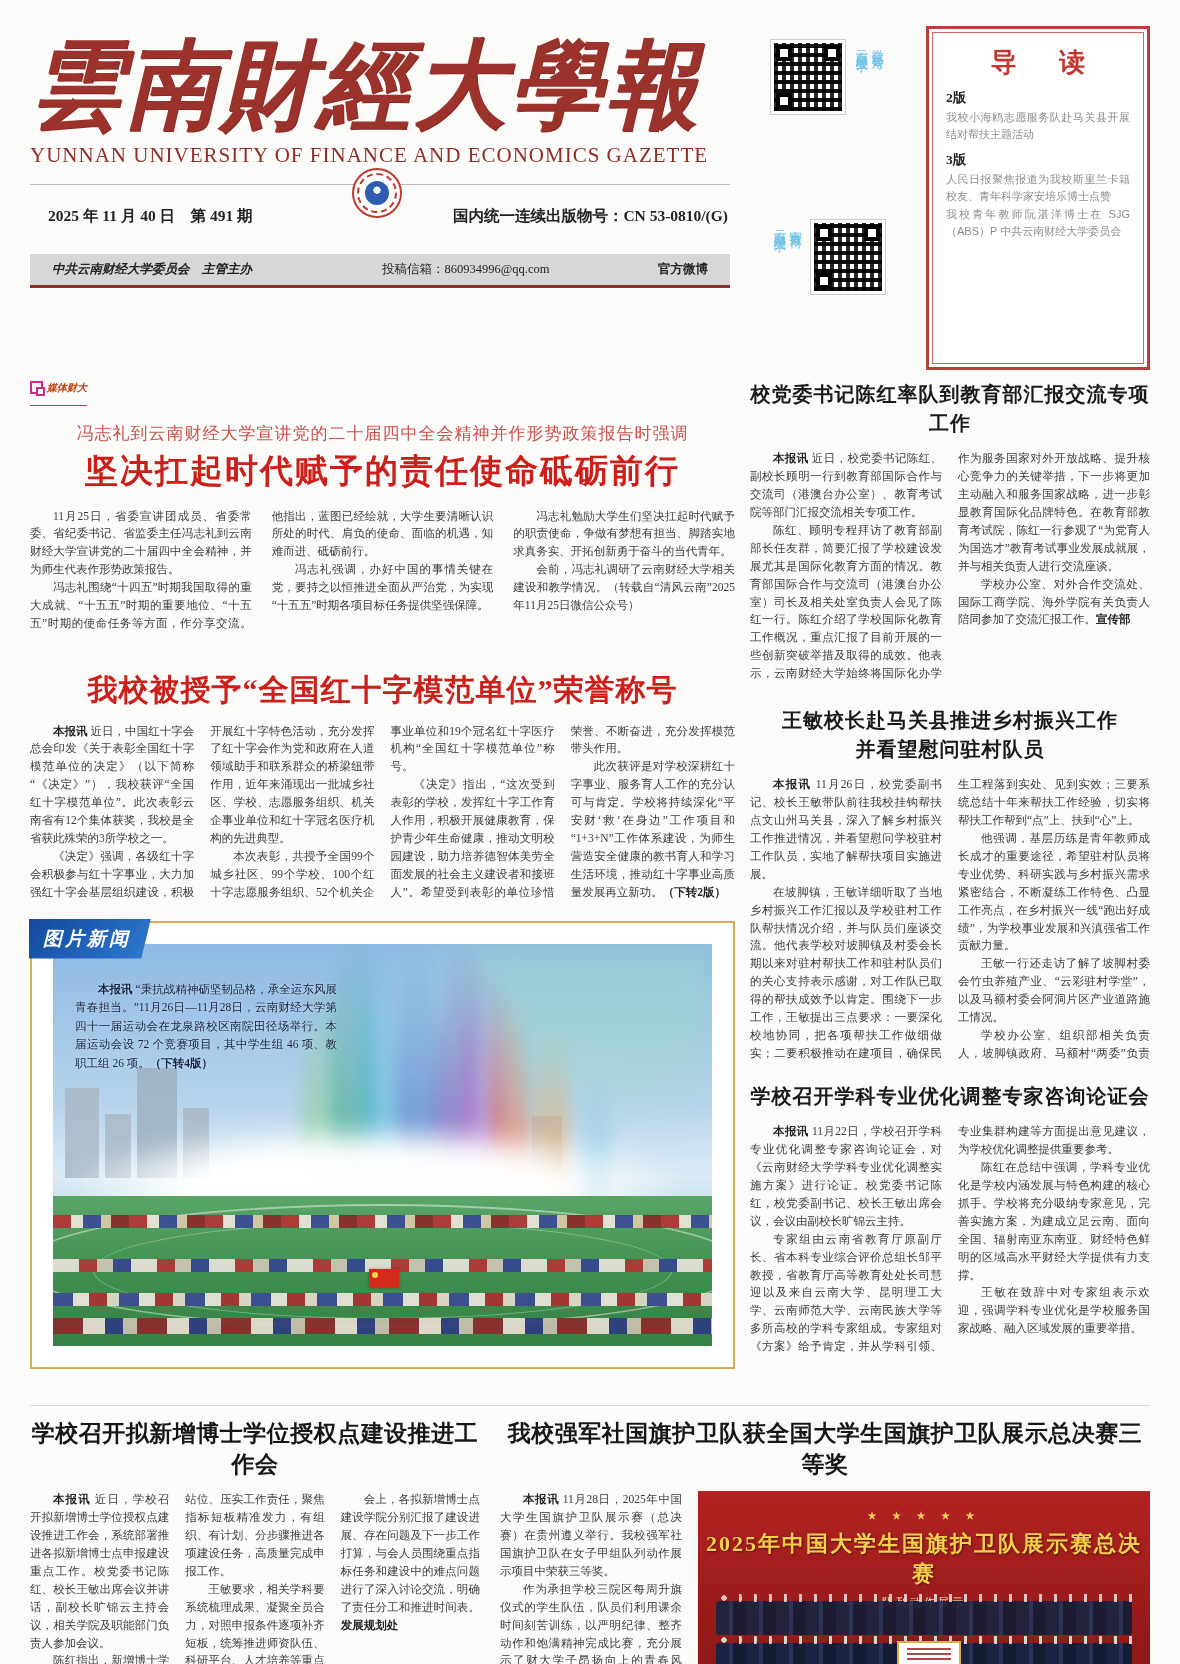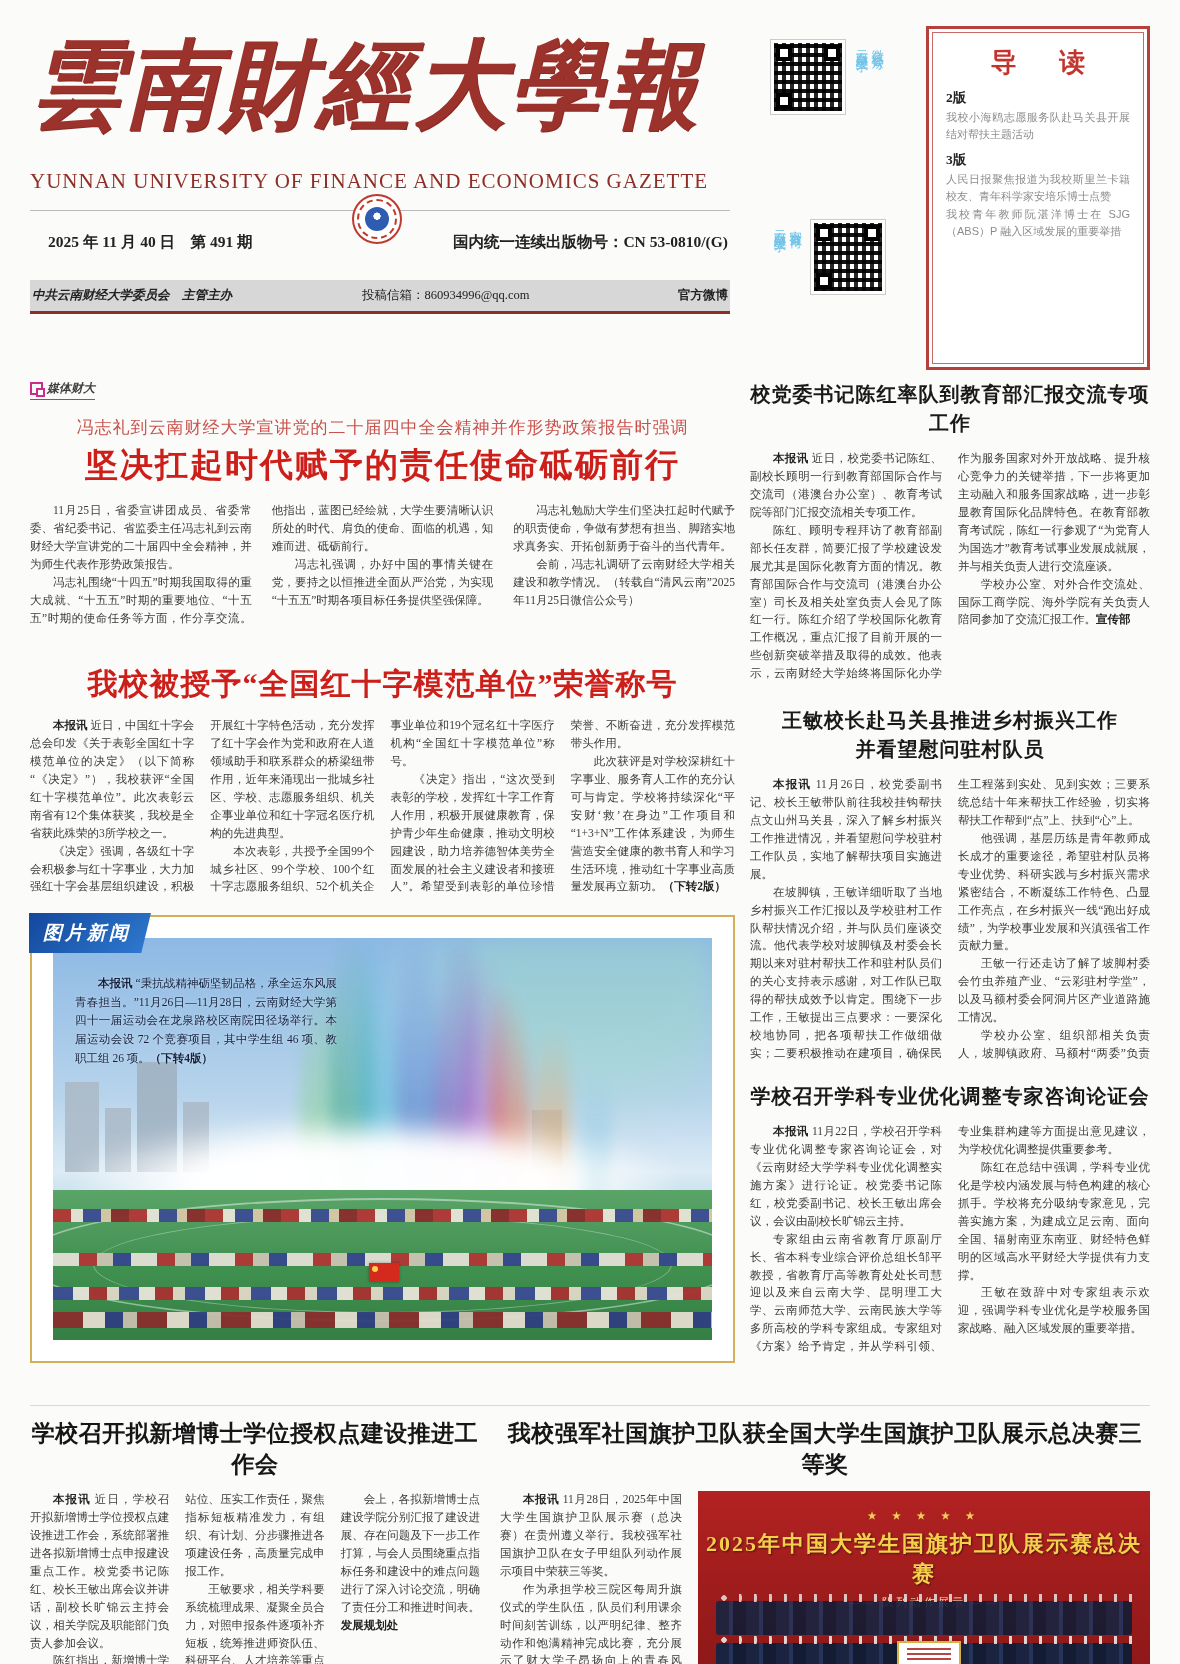--- a/index.html
+++ b/index.html
@@ -12,35 +12,35 @@
 
   
   .header { display:flex; gap:14px; }
   .mast { width:700px; }
   .mast-title {
     font-size:92px; line-height:1.25; font-weight:bold; font-style:italic;
     color:#9b322b; letter-spacing:4px; white-space:nowrap;
     text-shadow:1px 1px 0 #8a2a24; transform:scaleY(1.05); transform-origin:left top;
   }
   .mast-en {
-    margin-top:28px; font-size:21px; color:#8f2e27; letter-spacing:1px; white-space:nowrap;
+    margin-top:2px; font-size:21px; color:#8f2e27; letter-spacing:1px; white-space:nowrap;
   }
   .dateline { position:relative; margin-top:16px; height:58px; }
   .dateline .rule { position:absolute; top:0; left:0; right:0; border-top:1px solid #b9b9b9; }
   .seal { position:absolute; left:46%; top:-16px; width:50px; height:50px; border-radius:50%;
     background:#fff; border:2px solid #c0392b; }
   .seal::before { content:""; position:absolute; inset:3px; border-radius:50%; border:2px dashed #c0392b; }
   .seal::after { content:""; position:absolute; inset:11px; border-radius:50%;
     background:radial-gradient(circle at 50% 38%, #ffffff 0 18%, #2e5cb0 20% 100%); }
   .date-row { display:flex; justify-content:space-between; padding-top:22px; font-size:15.5px; font-weight:bold; color:#222; }
   .date-left { padding-left:18px; }
   .date-right { padding-right:2px; }
   .pubbar {
     margin-top:12px; background:#d7d7d7; border-bottom:3px solid #8f2e27;
-    display:flex; align-items:center; padding:7px 2px; font-size:12.5px; color:#222;
+    display:flex; align-items:center; padding:7px 22px; font-size:12.5px; color:#222;
   }
   .pubbar .pub1 { font-weight:bold; font-style:italic; }
   .pubbar .pub2 { margin-left:130px; }
   .pubbar .pub3 { margin-left:auto; font-weight:bold; }
 
   
   .qrcol { width:168px; display:flex; flex-direction:column; align-items:center; padding-top:14px; }
   .qrrow { display:flex; gap:8px; align-items:flex-start; }
   .qrrow + .qrrow { margin-top:30px; }
   .qr {
@@ -63,22 +63,22 @@
     letter-spacing:18px; text-indent:18px; margin:2px 0 6px; }
   .g-page { font-weight:bold; font-size:13.5px; color:#222; margin-top:9px; }
   .g-line { font-size:11px; color:#777; line-height:1.5; margin-top:2px; text-align:justify;
     font-family:"Liberation Sans","DejaVu Sans",sans-serif; opacity:.85; }
 
   
   .main { display:flex; gap:15px; margin-top:10px; }
   .colL { width:705px; }
   .colR { flex:1; }
 
-  .media-tag { display:inline-flex; align-items:center; gap:4px; color:#404040;
-    border-bottom:1.5px solid #cc2a8e; padding-bottom:2px; font-size:12px; font-weight:bold; font-style:italic; }
+  .media-tag { display:inline-flex; align-items:center; gap:4px; color:#c2410c;
+    border-bottom:1.5px solid #cc2a8e; padding-bottom:10px; font-size:10px; font-weight:bold; font-style:italic; }
   .media-tag .sq { width:13px; height:13px; border:2px solid #cc2a8e; position:relative; }
   .media-tag .sq::after { content:""; position:absolute; width:5px; height:5px; border:2px solid #cc2a8e; right:-4px; bottom:-4px; background:#fff; }
 
   .kicker { text-align:center; color:#c9514b; font-size:17px; letter-spacing:1px; margin:16px 0 4px; }
   .headline-a { text-align:center; color:#cc1f1a; font-size:33px; font-weight:900; letter-spacing:2px; }
   .headline-b { text-align:center; color:#cc1f1a; font-size:30px; font-weight:900; letter-spacing:1px; margin-top:24px; }
 
   .body { text-align:justify; font-size:11.5px; line-height:1.56; color:#3b3b3b; overflow:hidden; column-fill:auto; }
   .body p { text-indent:2em; }
   .body strong { font-weight:bold; color:#222; }
@@ -225,21 +225,21 @@
       <div class="guide-in">
         <div class="guide-title">导  读</div>
         <div>
             <div>
               <div class="g-page">2版</div>
               <div class="g-line">我校小海鸥志愿服务队赴马关县开展结对帮扶主题活动</div>
             </div>
             <div>
               <div class="g-page">3版</div>
               <div class="g-line">人民日报聚焦报道为我校斯里兰卡籍校友、青年科学家安培乐博士点赞</div>
-              <div class="g-line">我校青年教师阮湛洋博士在 SJG（ABS）P 融入区域发展的重要举措</div>
+              <div class="g-line">我校青年教师阮湛洋博士在 SJG（ABS）P 中共云南财经大学委员会</div>
             </div>
           </div>
       </div>
     </div>
   </div>
 
   <div class="main">
     <div class="colL">
       <div class="media-tag">
         <span class="sq"></span>

